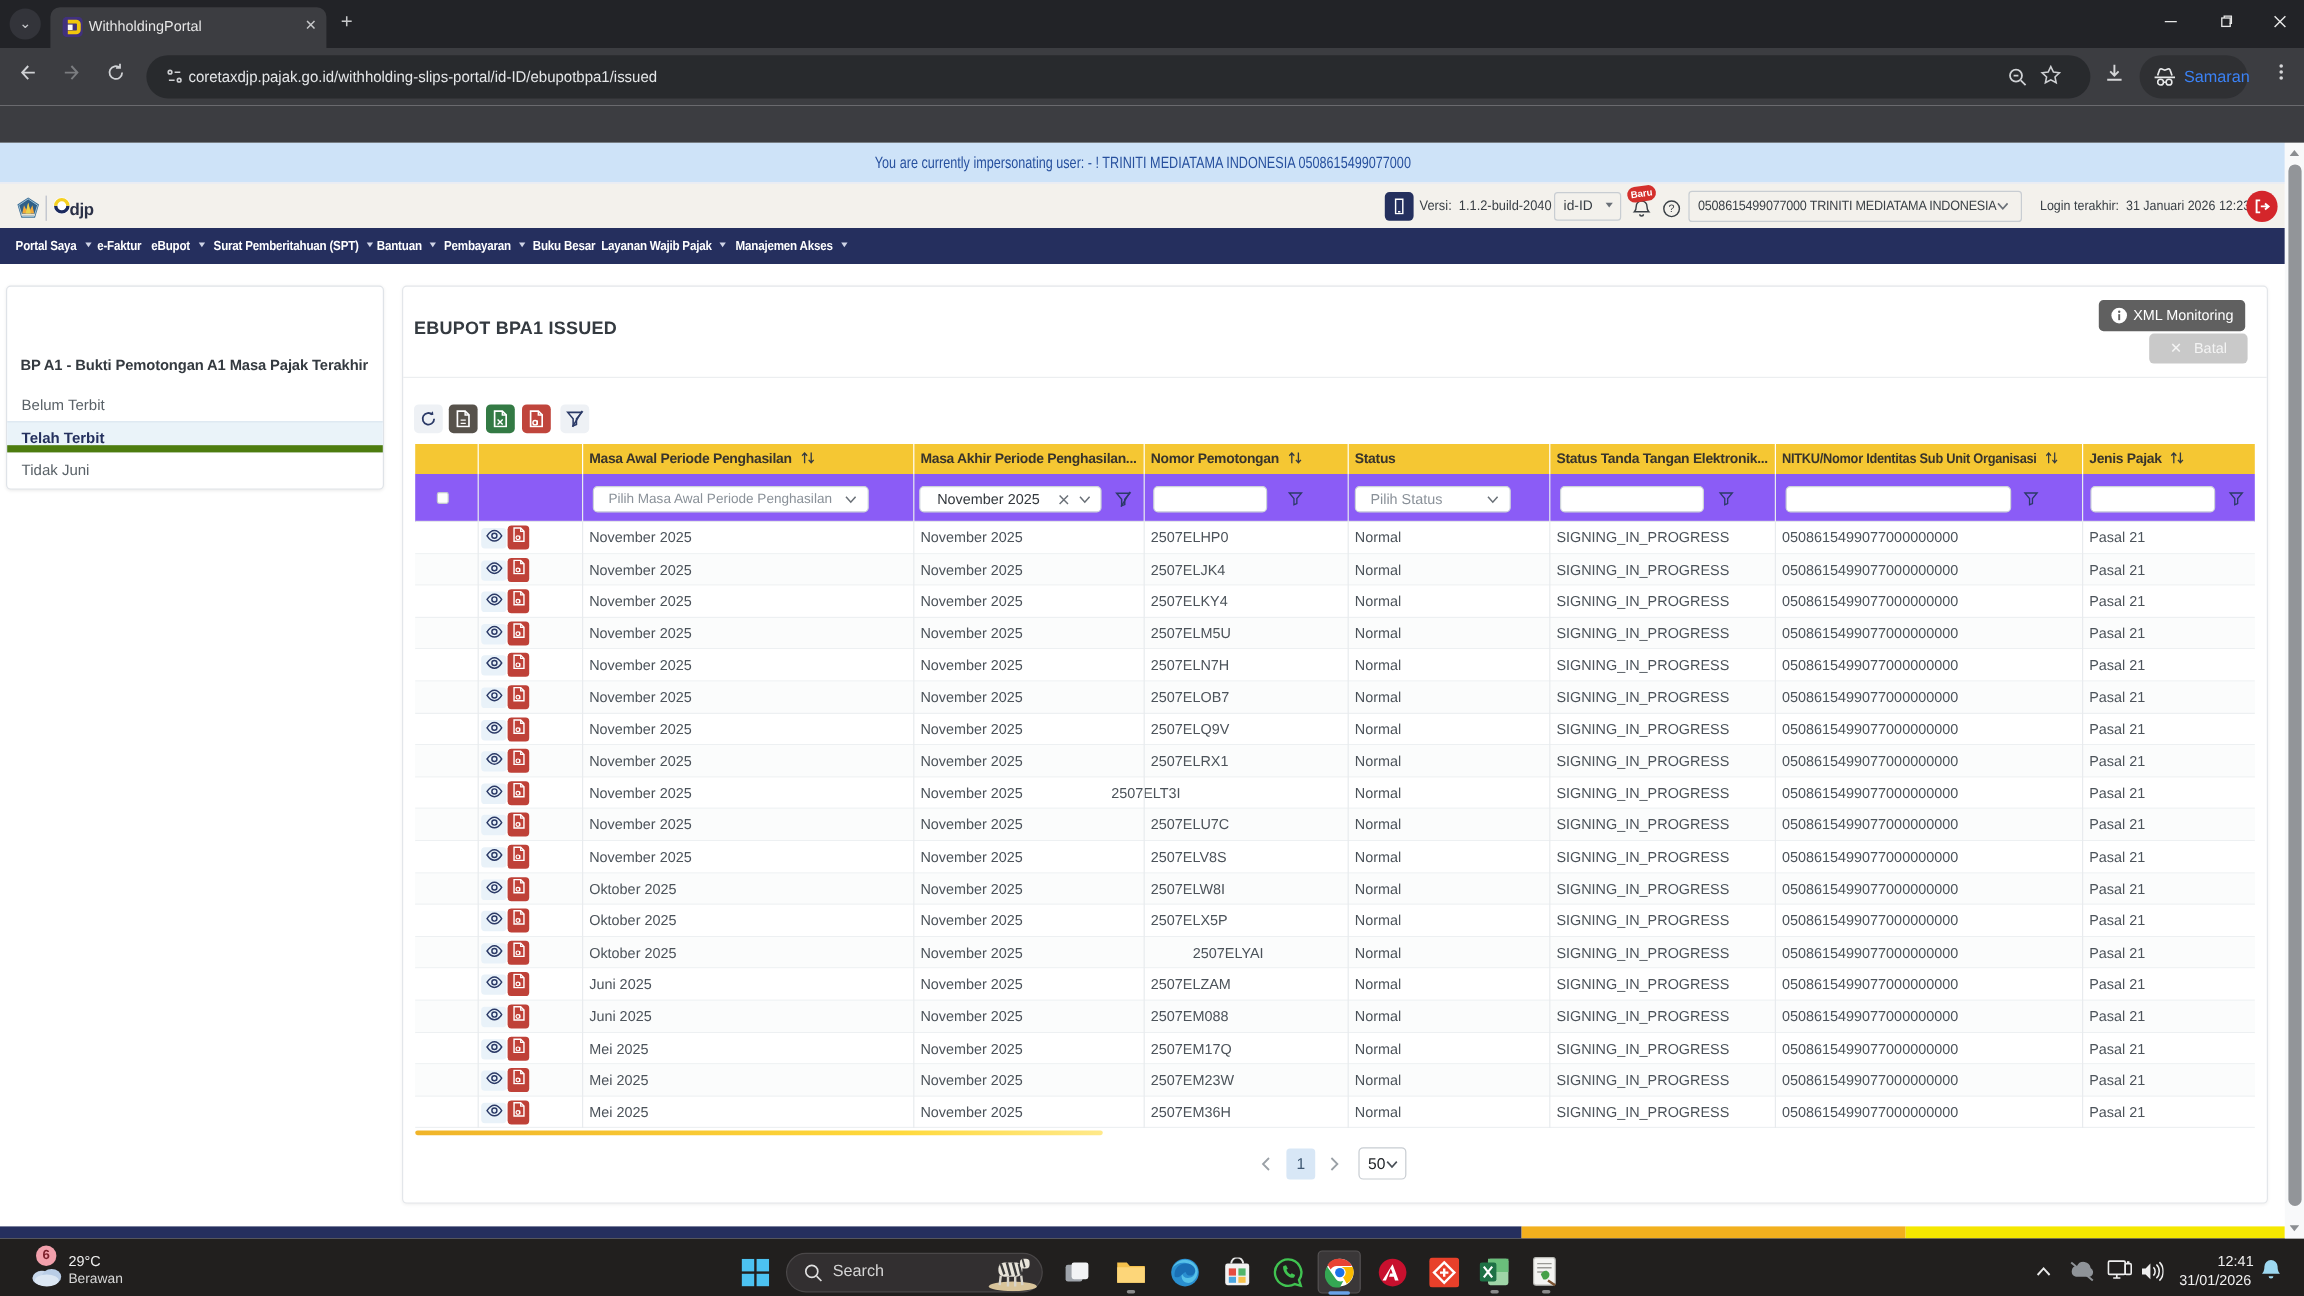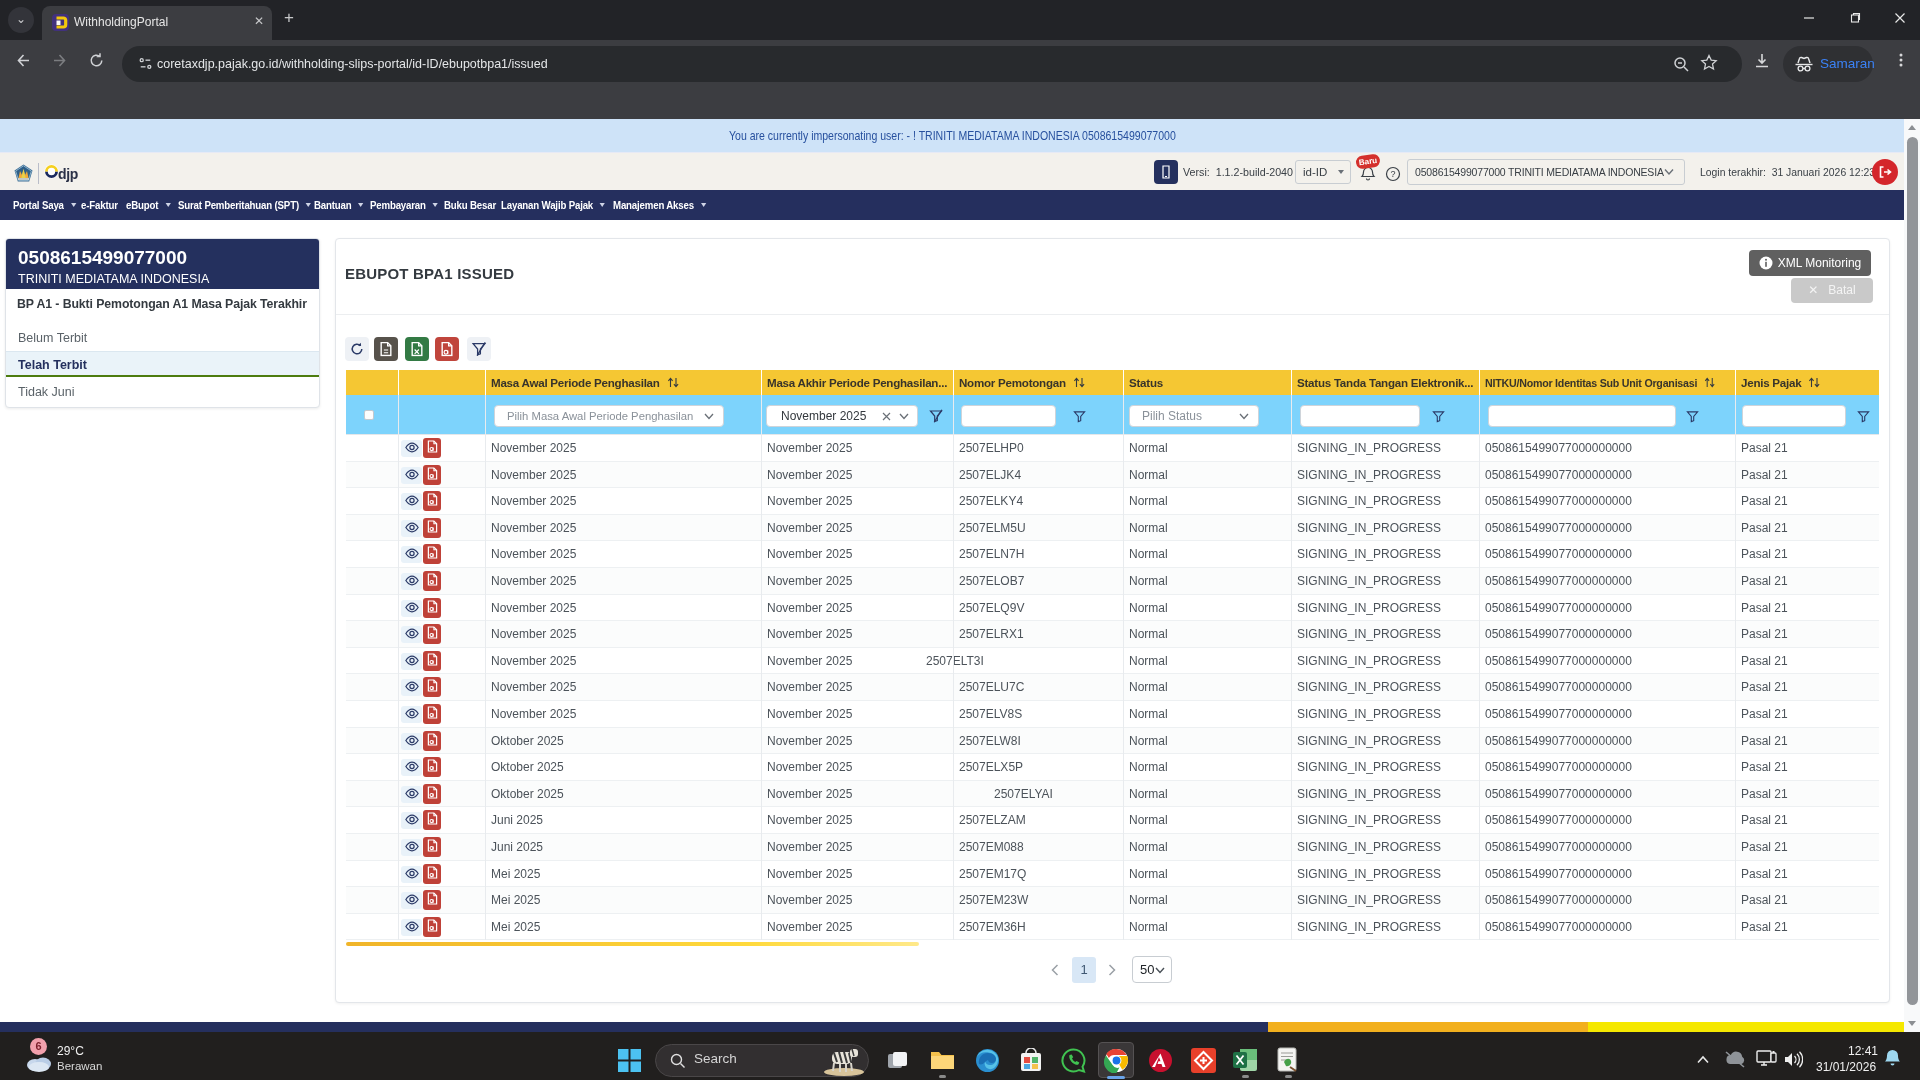--- a/index.html
+++ b/index.html
@@ -33,21 +33,21 @@
 #titlediv { position:absolute; left:0; top:75px; width:100%; height:1px; background:#eceef0; }
 #btn-xml { position:absolute; left:1413px; top:11px; width:122px; height:26px; background:#606060; border-radius:4px; color:#fff; font-size:12px; line-height:26px; text-align:center; }
 #btn-batal { position:absolute; left:1455px; top:39px; width:82px; height:25px; background:#c9c9c9; border-radius:4px; color:#f4f4f4; font-size:12px; line-height:25px; text-align:center; }
 .tbtn { position:absolute; top:98px; width:24px; height:24px; border-radius:4px; }
 .tbtn svg { position:absolute; left:50%; top:50%; transform:translate(-50%,-50%); }
 
 
 #tablewrap { position:absolute; left:10px; top:131px; width:1533px; height:571px; }
 #thead { position:absolute; left:0; top:0; width:1533px; height:25px; background:#f5c733; }
 .th { position:absolute; top:0; height:25px; line-height:25px; font-size:11.6px; font-weight:bold; color:#38342b; white-space:nowrap; overflow:hidden; letter-spacing:-0.25px; }
-#tfilter { position:absolute; left:0; top:25px; width:1533px; height:40px; background:#7dd3fc; border-bottom:1px solid #e4e7ea; }
+#tfilter { position:absolute; left:0; top:25px; width:1533px; height:40px; background:#8b5cf6; border-bottom:1px solid #e4e7ea; }
 .fin { position:absolute; background:#fff; border:1px solid #ced4da; border-radius:4px; height:22px; top:10px; font-size:12px; color:#8a9199; }
 .trow { position:absolute; left:0; width:1533px; height:26.6px; border-bottom:1px solid #edf0f2; }
 .trow .c { position:absolute; top:0; height:26.6px; line-height:26.6px; font-size:12px; color:#4c535a; white-space:nowrap; overflow:hidden; }
 .ic-eye { position:absolute; left:55px; top:5px; width:21px; height:17px; background:#e9f2f9; border-radius:3px; text-align:center; line-height:15px; }
 .ic-pdf { position:absolute; left:77px; top:3px; width:18px; height:20px; background:#bf4138; border-radius:3px; text-align:center; line-height:19px; }
 .vline { position:absolute; top:0; width:1px; height:545px; background:#e8ebee; }
 #hscroll { position:absolute; left:10px; top:703px; width:573px; height:4px; background:linear-gradient(to right, #f0b429 0%, #ffd93b 70%, #ffe98a 100%); border-radius:2px; }
 
 
 #pag { position:absolute; left:0; top:712px; width:1533px; height:50px; }
@@ -180,27 +180,23 @@
   <span class="nitem" style="left:126px">eBupot <span class="caret"></span></span>
   <span class="nitem" style="left:178px">Surat Pemberitahuan (SPT) <span class="caret"></span></span>
   <span class="nitem" style="left:314px">Bantuan <span class="caret"></span></span>
   <span class="nitem" style="left:370px">Pembayaran <span class="caret"></span></span>
   <span class="nitem" style="left:444px">Buku Besar</span>
   <span class="nitem" style="left:501px">Layanan Wajib Pajak <span class="caret"></span></span>
   <span class="nitem" style="left:613px">Manajemen Akses <span class="caret"></span></span>
 </div>
 
 <div id="sidecard">
-  <div id="sidehead">
-    <div style="font-size:19px;font-weight:bold;margin-top:2px">0508615499077000</div>
-    <div style="font-size:12.5px;margin-top:3px">TRINITI MEDIATAMA INDONESIA</div>
-  </div>
   <div style="position:absolute;left:11px;top:58px;font-size:12.3px;font-weight:bold;color:#343a40;white-space:nowrap;letter-spacing:-0.1px">BP A1 - Bukti Pemotongan A1 Masa Pajak Terakhir</div>
   <div class="sideitem" style="top:86px">Belum Terbit</div>
-  <div class="sideitem" style="top:112px;background:#eaf3f9;color:#24305e;font-weight:bold;border-top:1px solid #dbe7f0;border-bottom:2px solid #4d7c0f">Telah Terbit</div>
+  <div class="sideitem" style="top:112px;background:#eaf3f9;color:#24305e;font-weight:bold;border-top:1px solid #dbe7f0;border-bottom:6px solid #4d7c0f">Telah Terbit</div>
   <div class="sideitem" style="top:140px">Tidak Juni</div>
 </div>
 
 <div id="maincard">
   <div id="cardtitle">EBUPOT BPA1 ISSUED</div>
   <div id="btn-xml"><svg style="vertical-align:-3px;margin-right:5px" width="14" height="14" viewBox="0 0 14 14">
         <circle cx="7" cy="7" r="6.5" fill="#fff"></circle>
         <rect x="6.2" y="5.8" width="1.6" height="5" fill="#606060"></rect>
         <circle cx="7" cy="3.8" r="1" fill="#606060"></circle>
       </svg>XML Monitoring</div>

